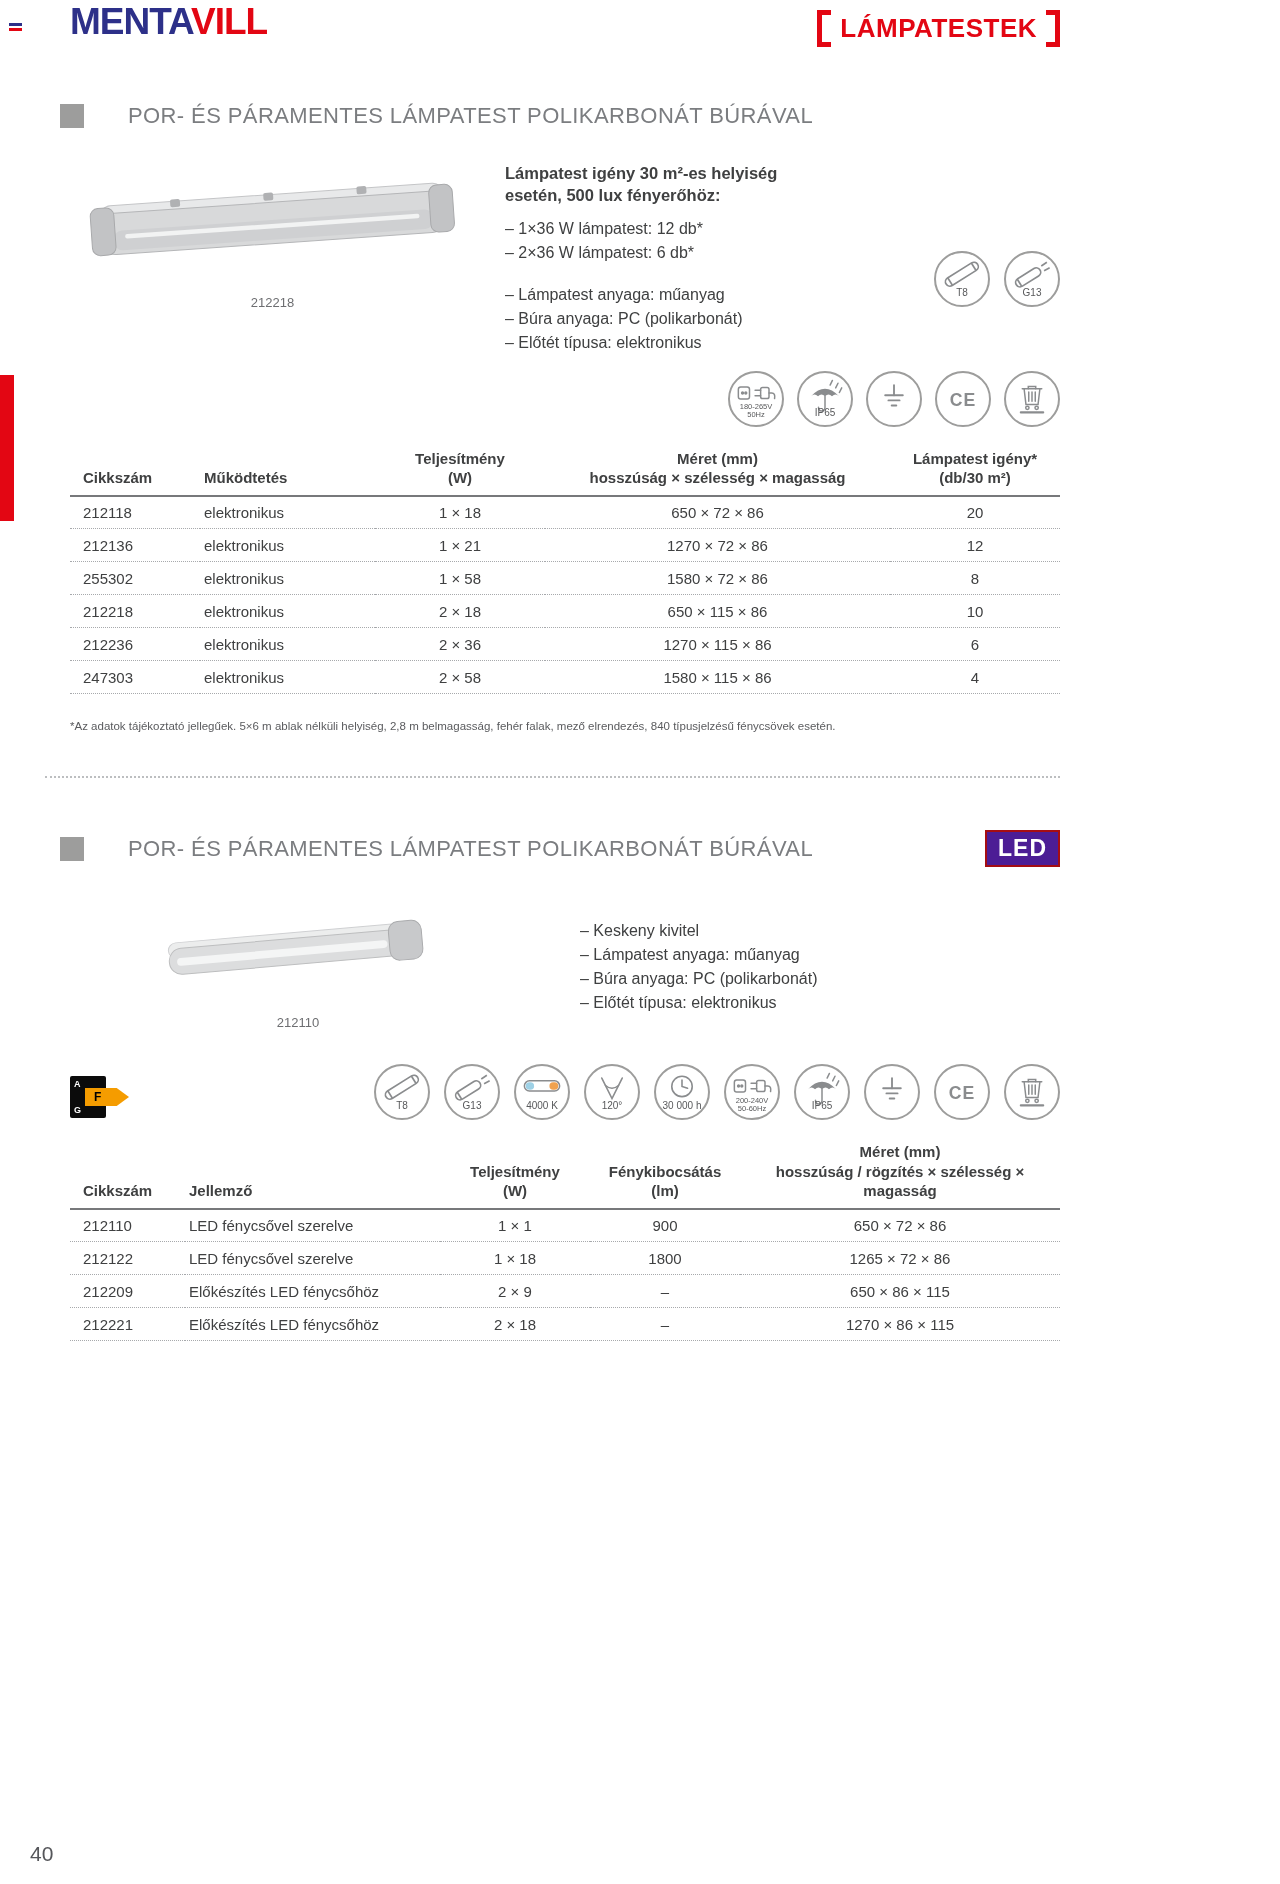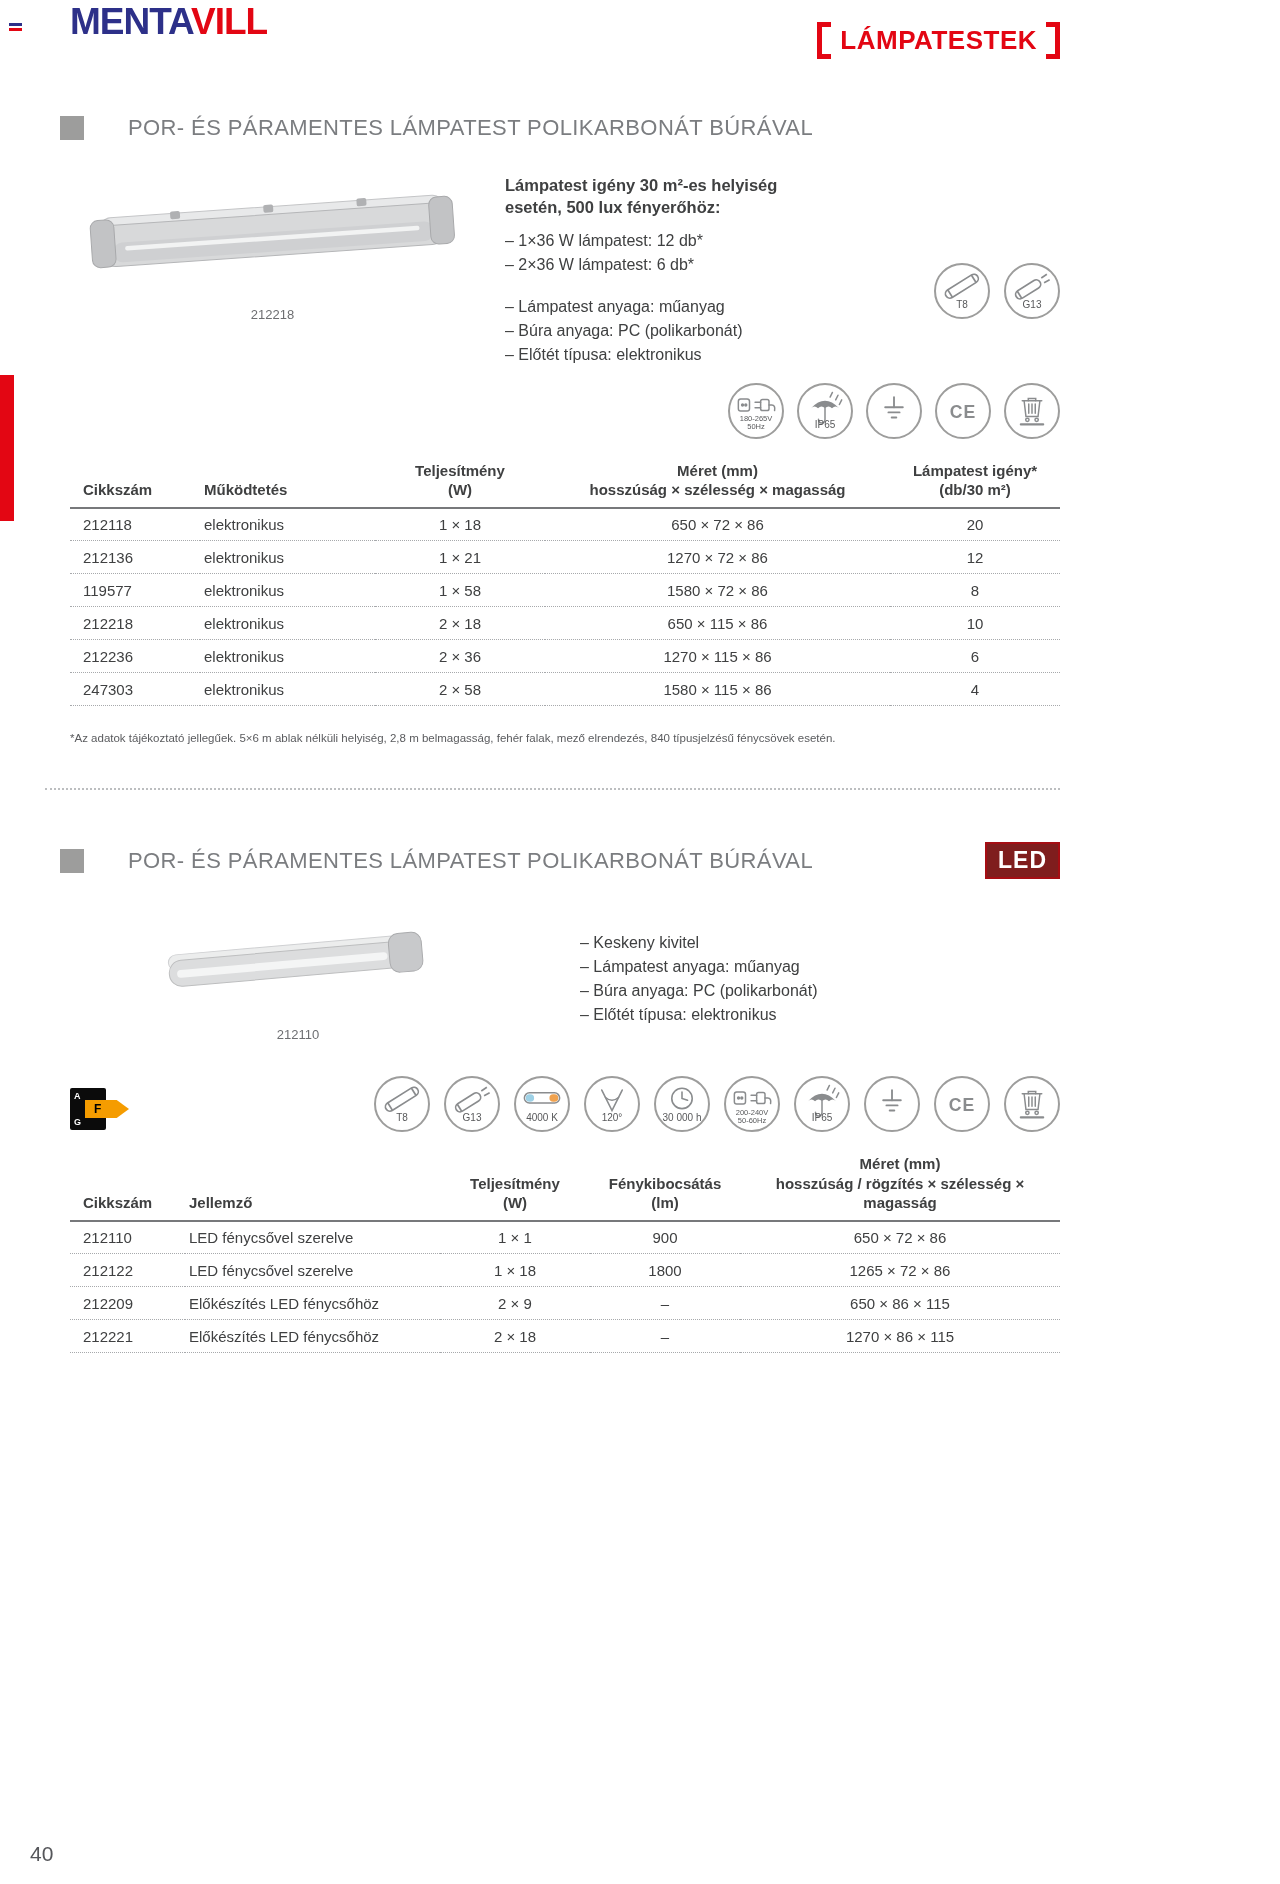--- a/index.html
+++ b/index.html
@@ -13,33 +13,33 @@
   .bar-red { background: #e30613; }
   .side-tab { position: absolute; left: 0; top: 375px; width: 14px; height: 146px; background: #e30613; }
 
   .content { width: 990px; margin-left: 70px; }
 
   
   .page-header { display: flex; justify-content: space-between; align-items: flex-start; padding-top: 2px; }
   .logo { font-size: 37px; font-weight: bold; letter-spacing: -1px; line-height: 1.1; }
   .logo-menta { color: #2d3089; }
   .logo-vill { color: #e30613; }
-  .category-badge { display: flex; align-items: center; gap: 9px; margin-top: 20px; }
+  .category-badge { display: flex; align-items: center; gap: 9px; margin-top: 8px; }
   .bracket { width: 14px; height: 37px; border: 5px solid #e30613; }
   .bracket.bl { border-right: none; }
   .bracket.br { border-left: none; }
   .badge-text { color: #e30613; font-size: 26px; font-weight: bold; letter-spacing: 0.5px; }
 
   
   .sec-head { display: flex; align-items: center; margin-left: -10px; }
   .sq-bullet { width: 24px; height: 24px; background: #9d9d9c; flex: 0 0 auto; }
   .sec-title { font-size: 22px; font-weight: 400; color: #7b7d80; letter-spacing: 0.4px; margin-left: 44px; }
   .s1 .sec-head { margin-top: 56px; }
   .s2 .sec-head { margin-top: 52px; }
-  .led-badge { margin-left: auto; background: #7f1d1d; border: 2px solid #a50d13; color: #fff; font-weight: bold; font-size: 23px; padding: 3px 11px; letter-spacing: 1px; }
+  .led-badge { margin-left: auto; background: #4c1d95; border: 2px solid #a50d13; color: #fff; font-weight: bold; font-size: 23px; padding: 3px 11px; letter-spacing: 1px; }
 
   
   .prod-row { position: relative; display: flex; margin-top: 34px; min-height: 182px; }
   .product { width: 395px; margin-left: 5px; text-align: center; flex: 0 0 auto; }
   .product svg { width: 385px; height: 118px; }
   .prod-code { font-size: 13px; color: #6d6e71; margin-top: 10px; }
   .info-col { margin-left: 35px; width: 430px; }
   .req-head { font-weight: bold; font-size: 16.5px; color: #3f4041; width: 330px; line-height: 1.32; margin-bottom: 10px; }
   .feat { font-size: 16px; line-height: 1.5; color: #3f4041; }
   .feats { margin-top: 18px; }
@@ -295,21 +295,21 @@
               <td>20</td>
             </tr>
             <tr>
               <td>212136</td>
               <td>elektronikus</td>
               <td>1 × 21</td>
               <td>1270 × 72 × 86</td>
               <td>12</td>
             </tr>
             <tr>
-              <td>119577</td>
+              <td>255302</td>
               <td>elektronikus</td>
               <td>1 × 58</td>
               <td>1580 × 72 × 86</td>
               <td>8</td>
             </tr>
             <tr>
               <td>212218</td>
               <td>elektronikus</td>
               <td>2 × 18</td>
               <td>650 × 115 × 86</td>

